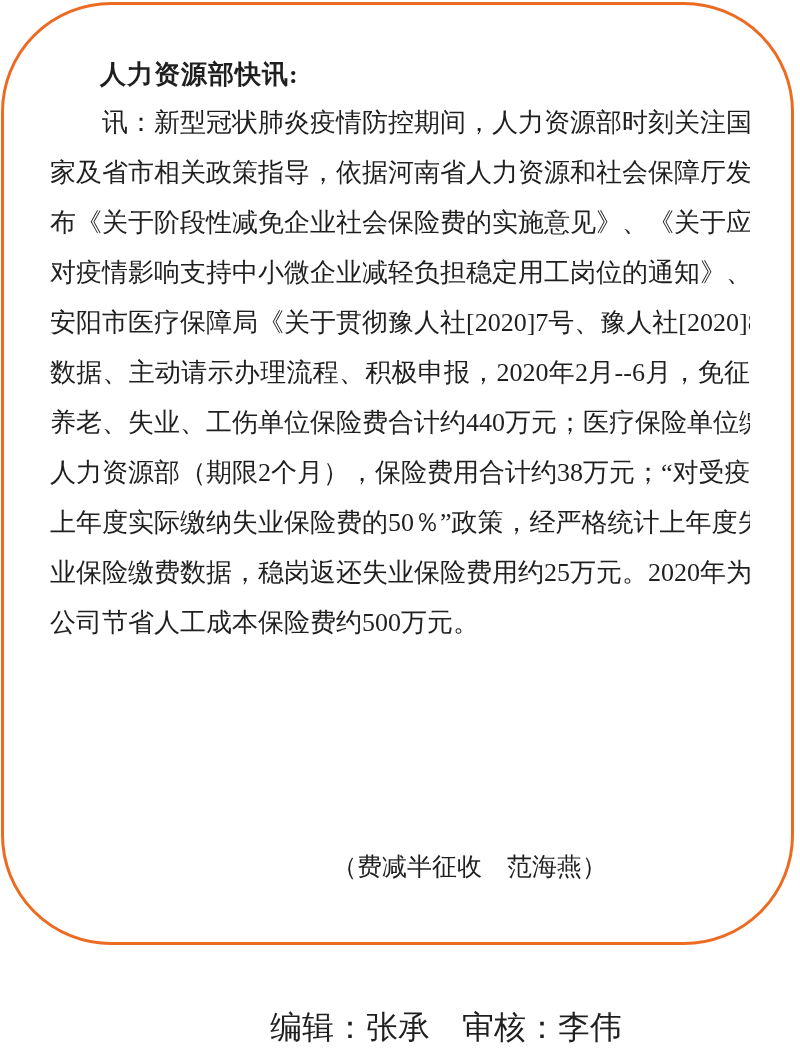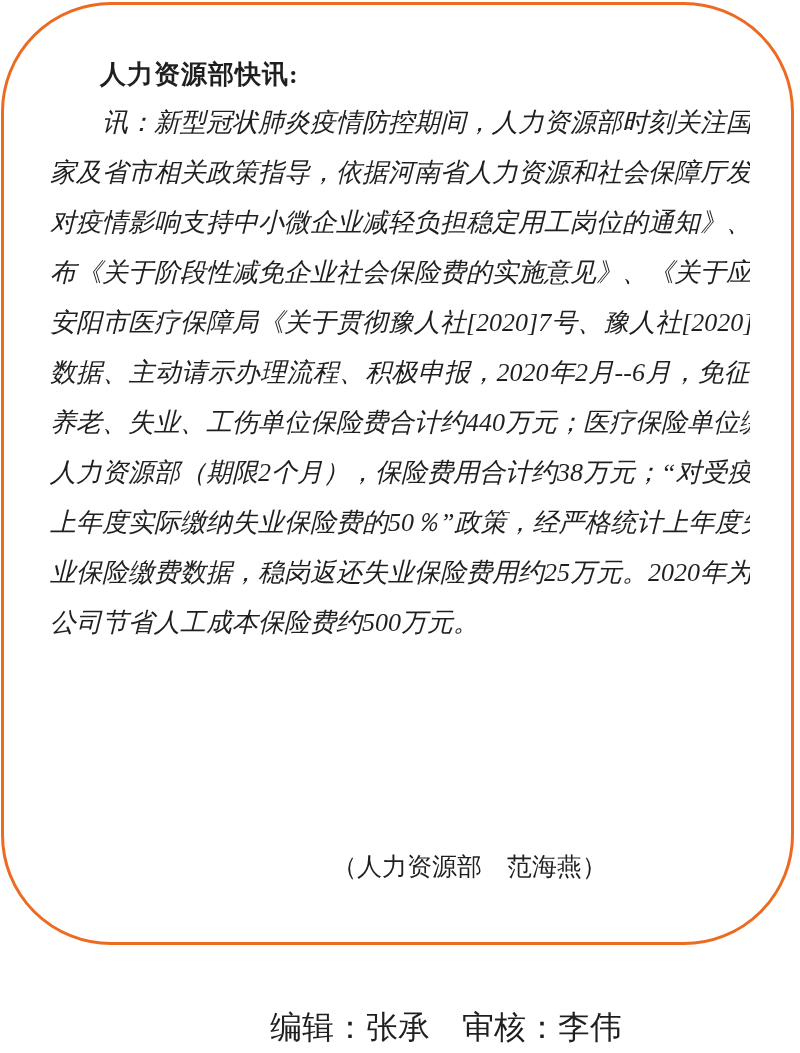--- a/index.html
+++ b/index.html
@@ -44,21 +44,20 @@
     width: 700px;
     font-size: 26px;
   }
   .body-text .line {
     height: 50px;
     line-height: 50px;
     text-align: justify;
     text-align-last: justify;
     white-space: nowrap;
     overflow: hidden;
-    font-style: italic;
   }
   .body-text .line.first {
     text-indent: 52px;
   }
   .body-text .line.last {
     text-align-last: left;
   }
   .attribution {
     position: absolute;
     left: 332px;
@@ -81,28 +80,28 @@
 
 <div class="sheet">
 
   <div class="frame" style="border-color: rgb(237, 107, 33);"></div>
 
   <div class="title">人力资源部快讯:</div>
 
   <div class="body-text">
     <div class="line first">讯：新型冠状肺炎疫情防控期间，人力资源部时刻关注国</div>
     <div class="line">家及省市相关政策指导，依据河南省人力资源和社会保障厅发</div>
+    <div class="line">布《关于阶段性减免企业社会保险费的实施意见》、《关于应</div>
     <div class="line">对疫情影响支持中小微企业减轻负担稳定用工岗位的通知》、</div>
-    <div class="line">布《关于阶段性减免企业社会保险费的实施意见》、《关于应</div>
     <div class="line">安阳市医疗保障局《关于贯彻豫人社[2020]7号、豫人社[2020]8</div>
     <div class="line">数据、主动请示办理流程、积极申报，2020年2月--6月，免征</div>
     <div class="line">养老、失业、工伤单位保险费合计约440万元；医疗保险单位缴</div>
     <div class="line">人力资源部（期限2个月），保险费用合计约38万元；“对受疫</div>
     <div class="line">上年度实际缴纳失业保险费的50％”政策，经严格统计上年度失</div>
     <div class="line">业保险缴费数据，稳岗返还失业保险费用约25万元。2020年为</div>
     <div class="line last">公司节省人工成本保险费约500万元。</div>
   </div>
 
-  <div class="attribution">（人力资源部　范海燕）</div>
+  <div class="attribution">（费减半征收　范海燕）</div>
 
   <div class="footer-credits">编辑：张承　审核：李伟</div>
 
 </div>
 
 </body></html>

